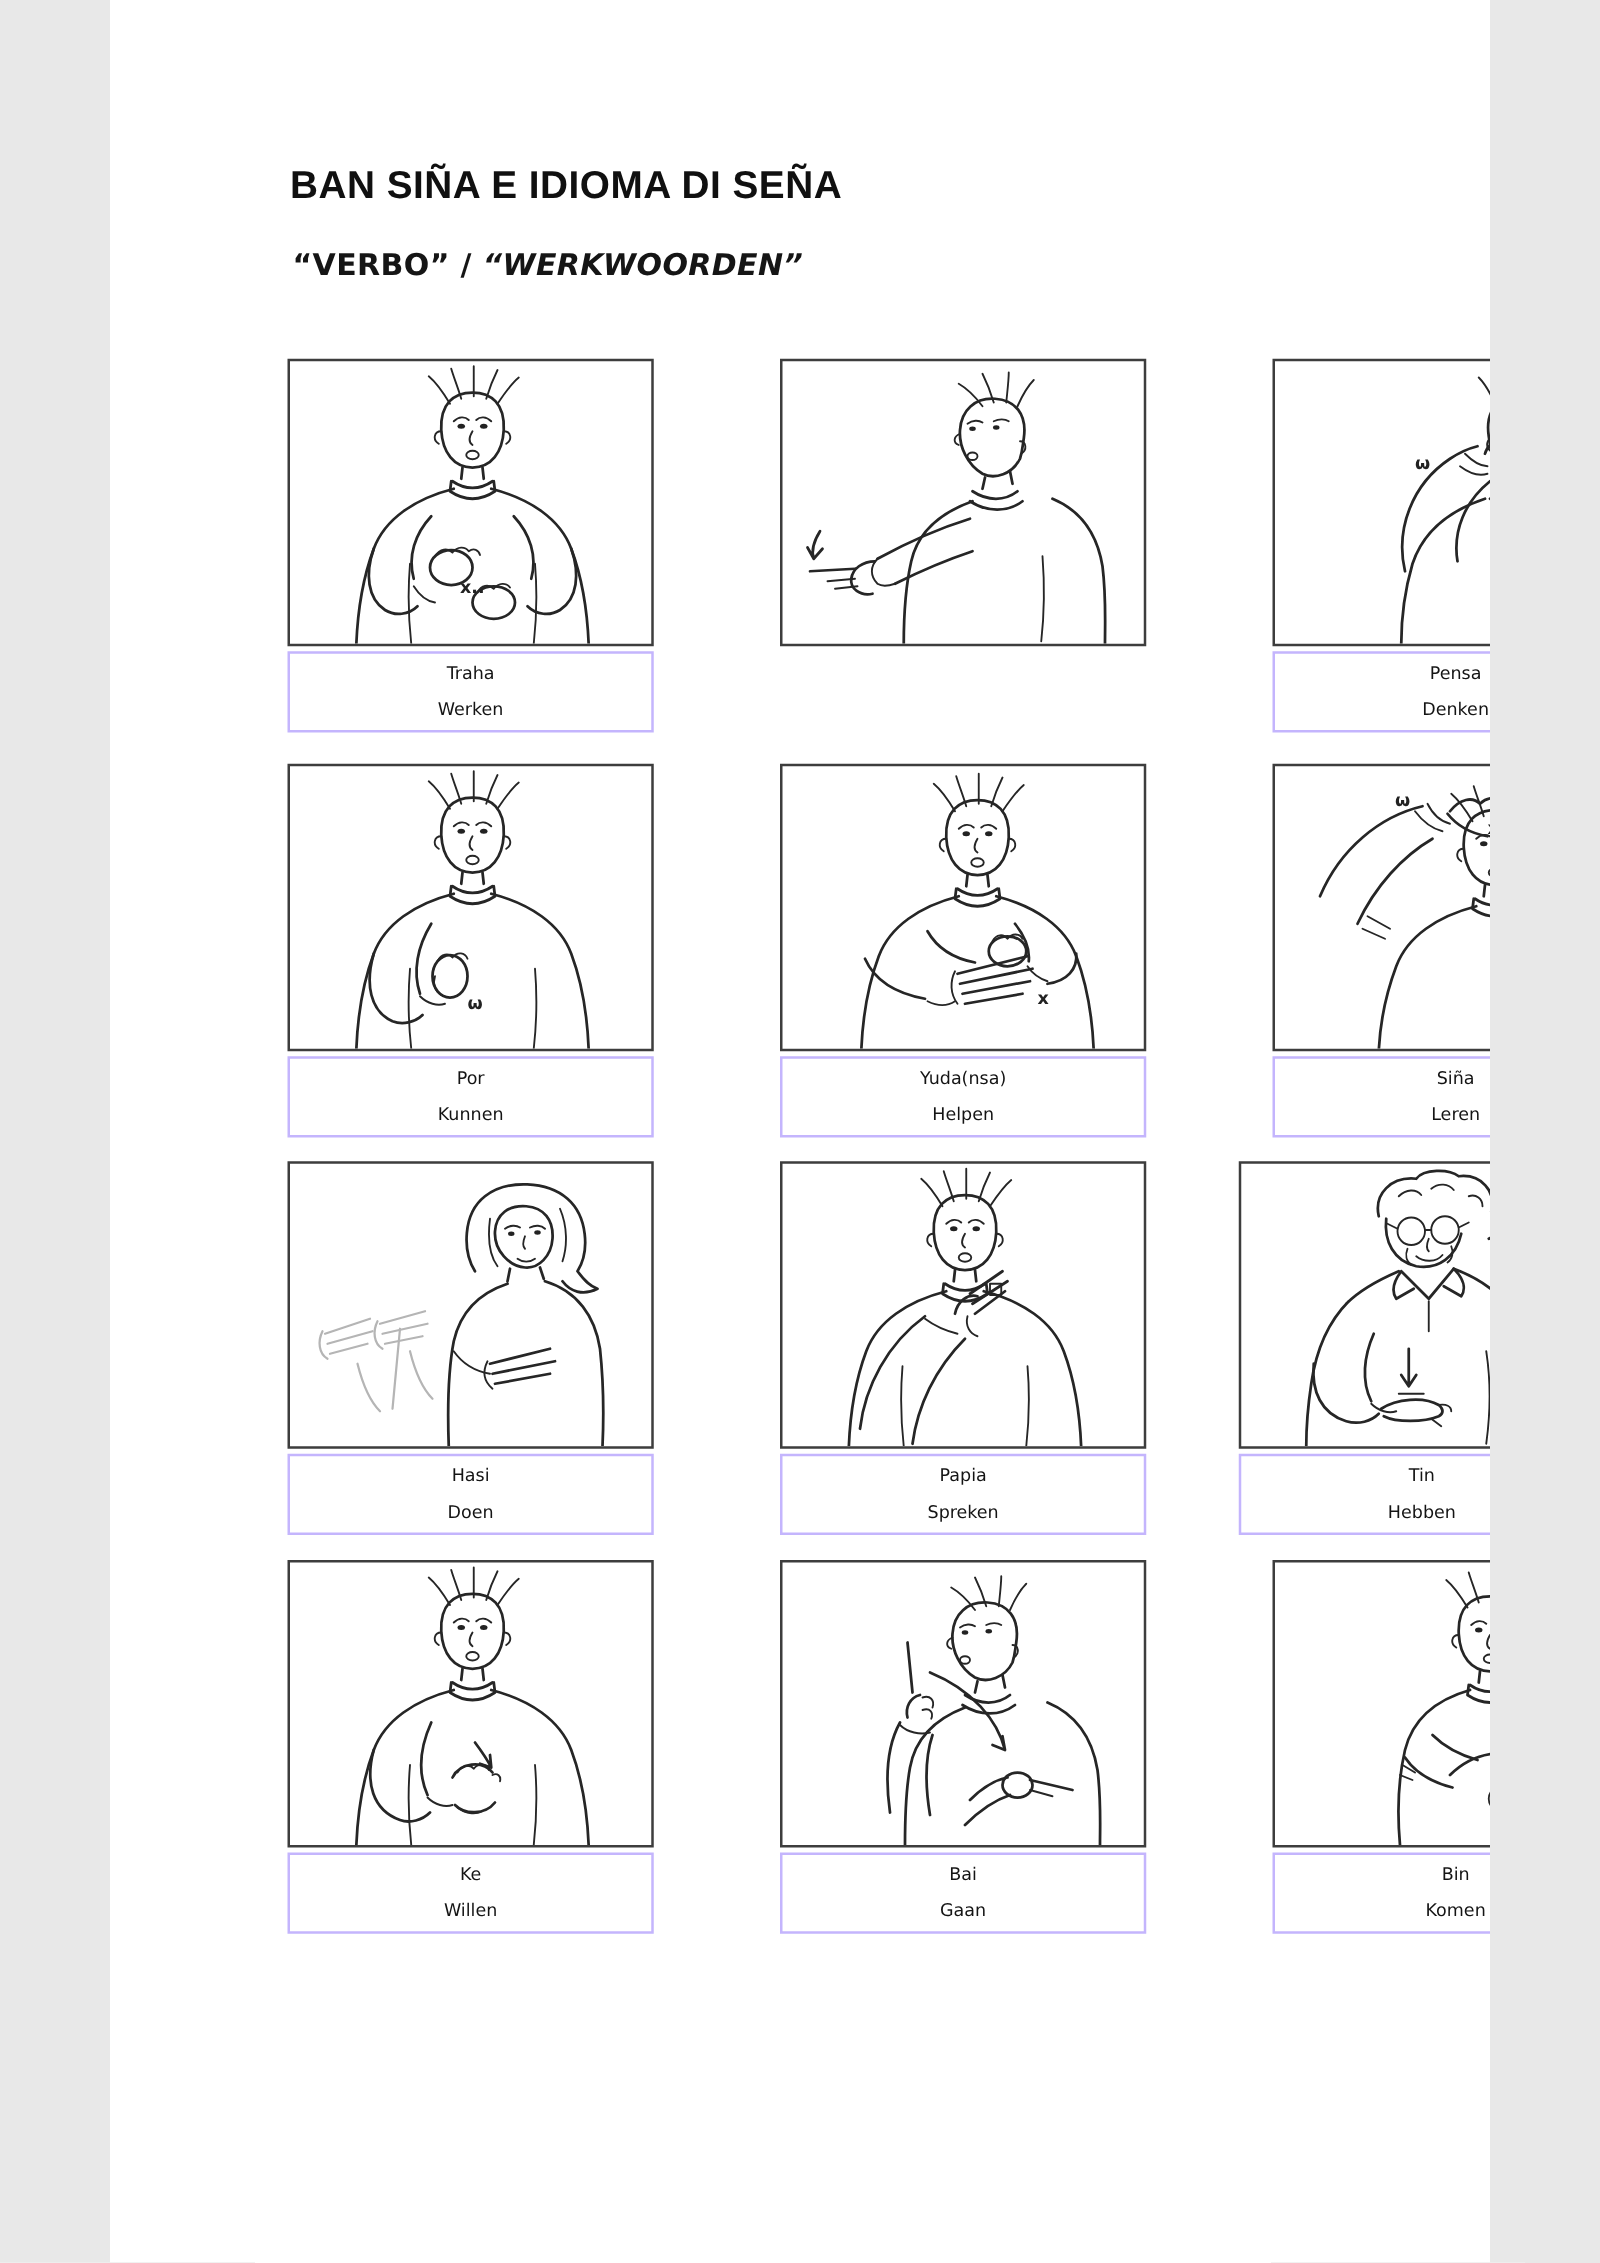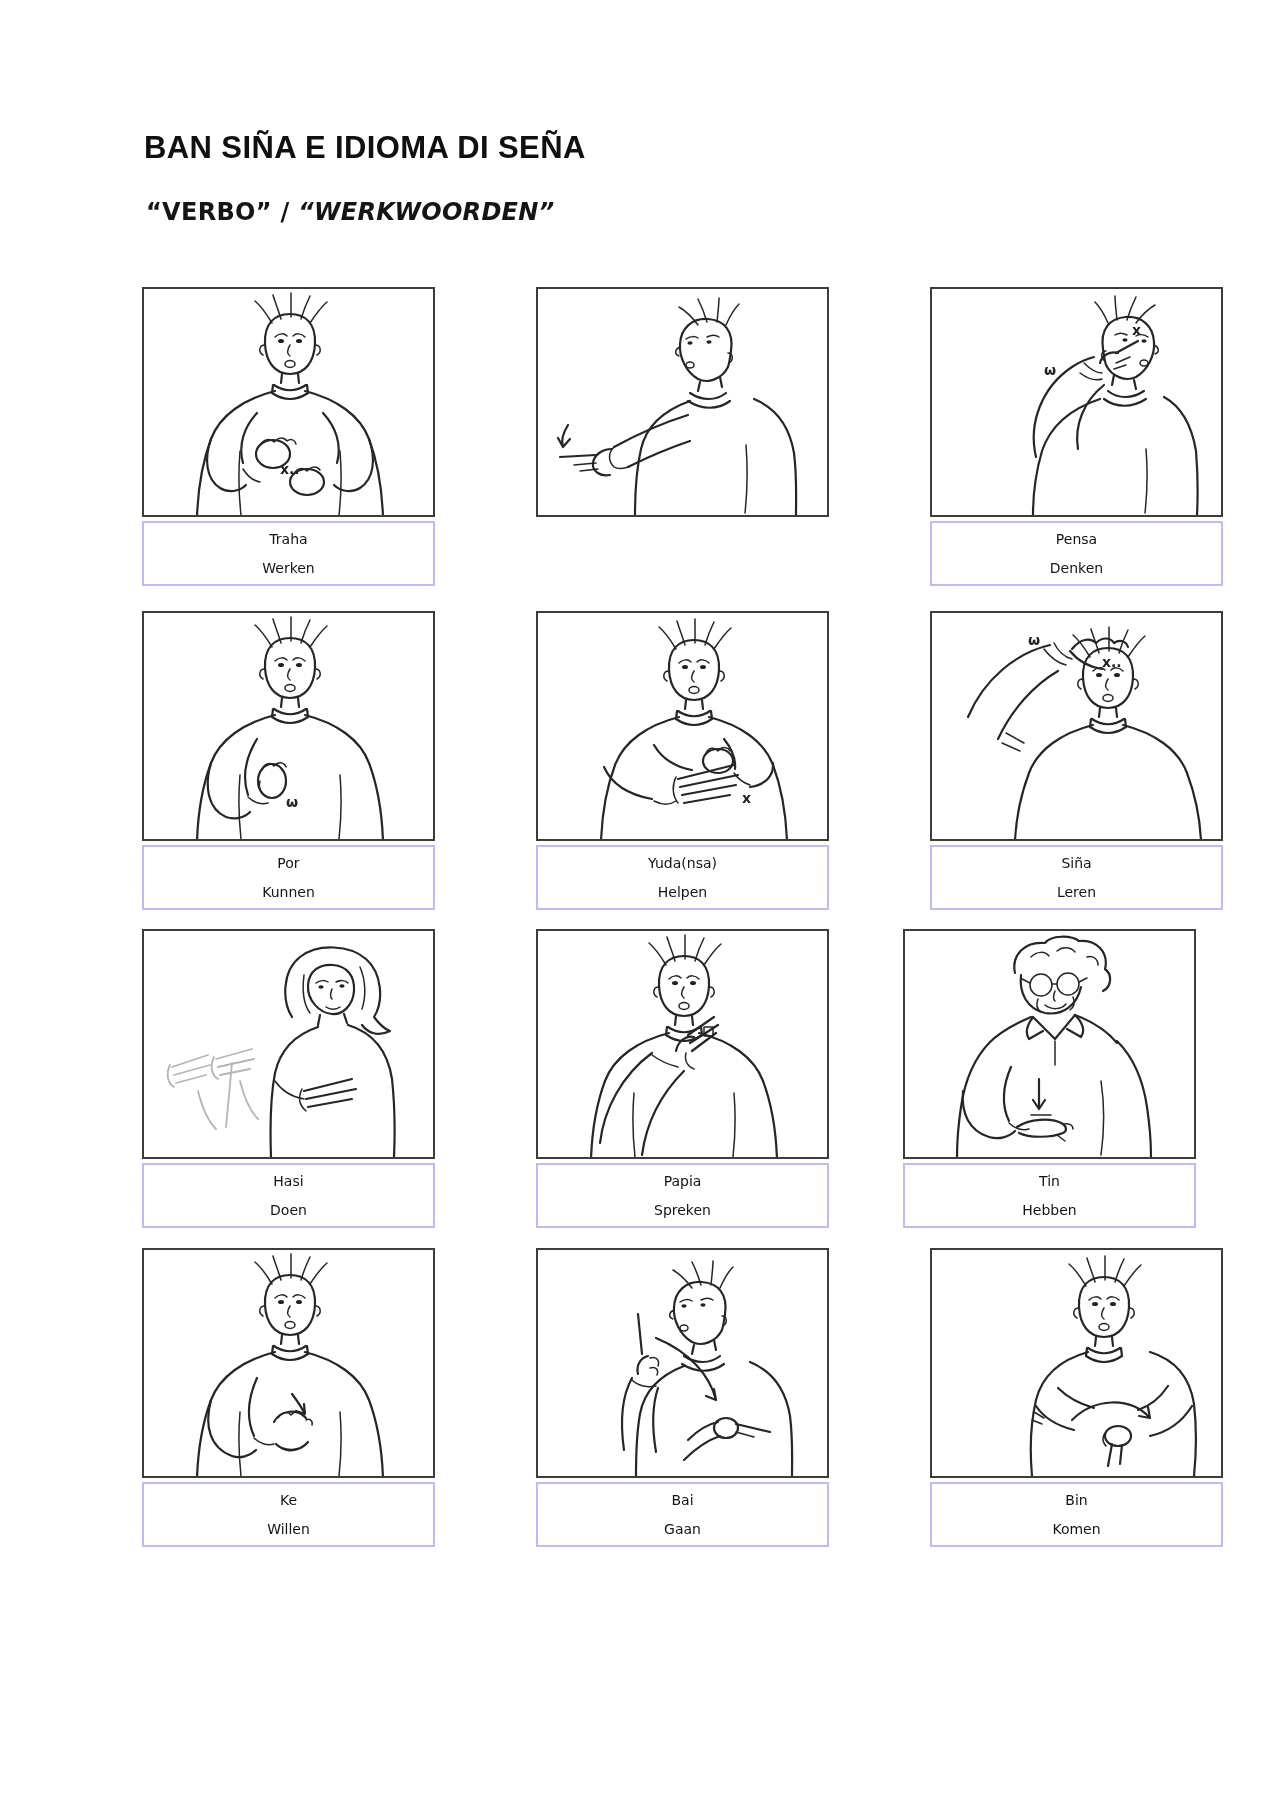--- a/index.html
+++ b/index.html
@@ -1,16 +1,16 @@
 <!DOCTYPE html>
 <html><head>
 <meta charset="utf-8">
 <style>
   html,body{margin:0;padding:0;background:#e8e8e8;}
-  .page{position:relative;width:1280px;height:1810px;background:#ffffff;margin:0 auto;
+  .page{position:relative;width:1104px;height:1810px;background:#ffffff;margin:0 auto;
         font-family:"DejaVu Sans","Liberation Sans",sans-serif;color:#111;overflow:hidden;}
   .title{position:absolute;left:144px;top:130px;font-family:"Liberation Sans",sans-serif;
          font-size:31px;font-weight:bold;letter-spacing:.4px;margin:0;color:#101010;}
   .subtitle{position:absolute;left:146px;top:198px;font-size:24px;font-weight:bold;
             color:#151515;letter-spacing:.3px;}
   .subtitle .it{font-style:italic;}
   .card{position:absolute;width:293px;}
   .fig{height:230px;border:2px solid #3d3d3d;background:#fff;box-sizing:border-box;overflow:hidden;}
   .fig svg{display:block;}
   .cap{margin-top:4px;height:65px;border:2px solid #c4b5fd;box-sizing:border-box;background:#fff;

